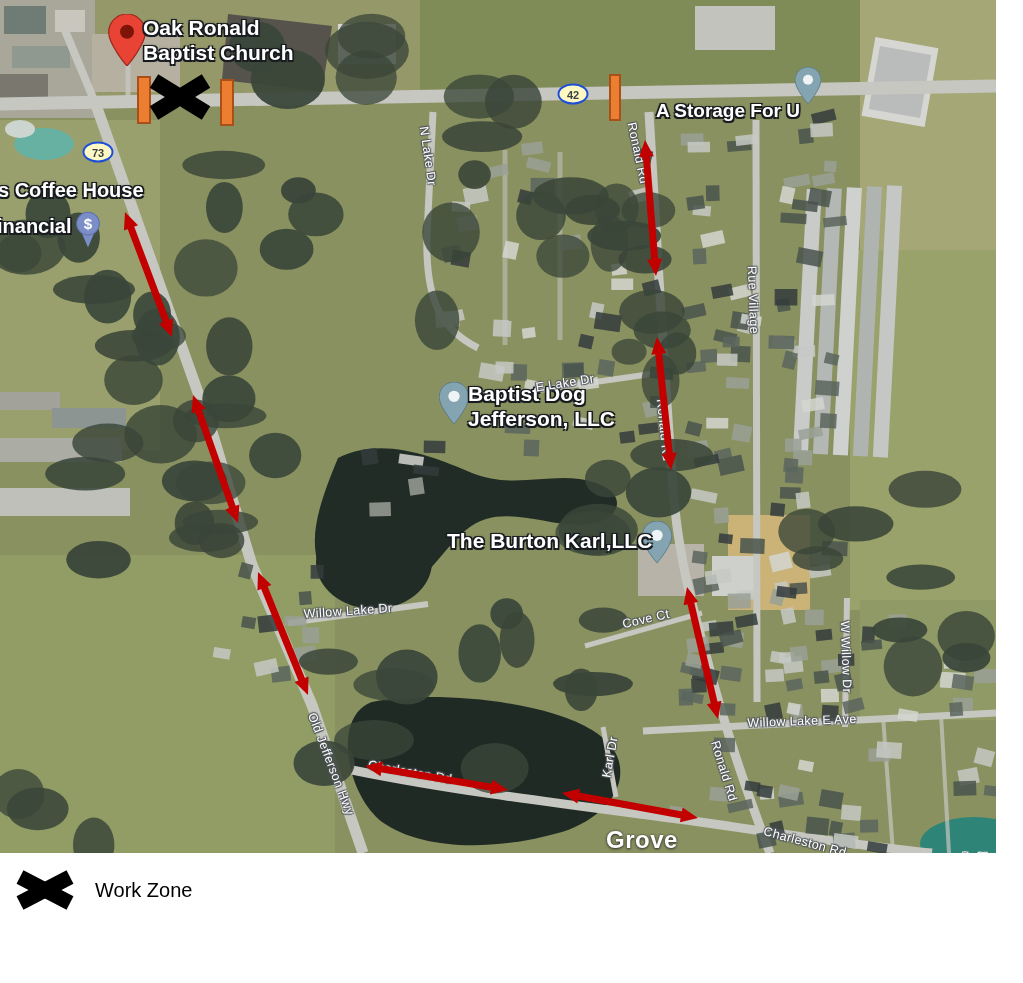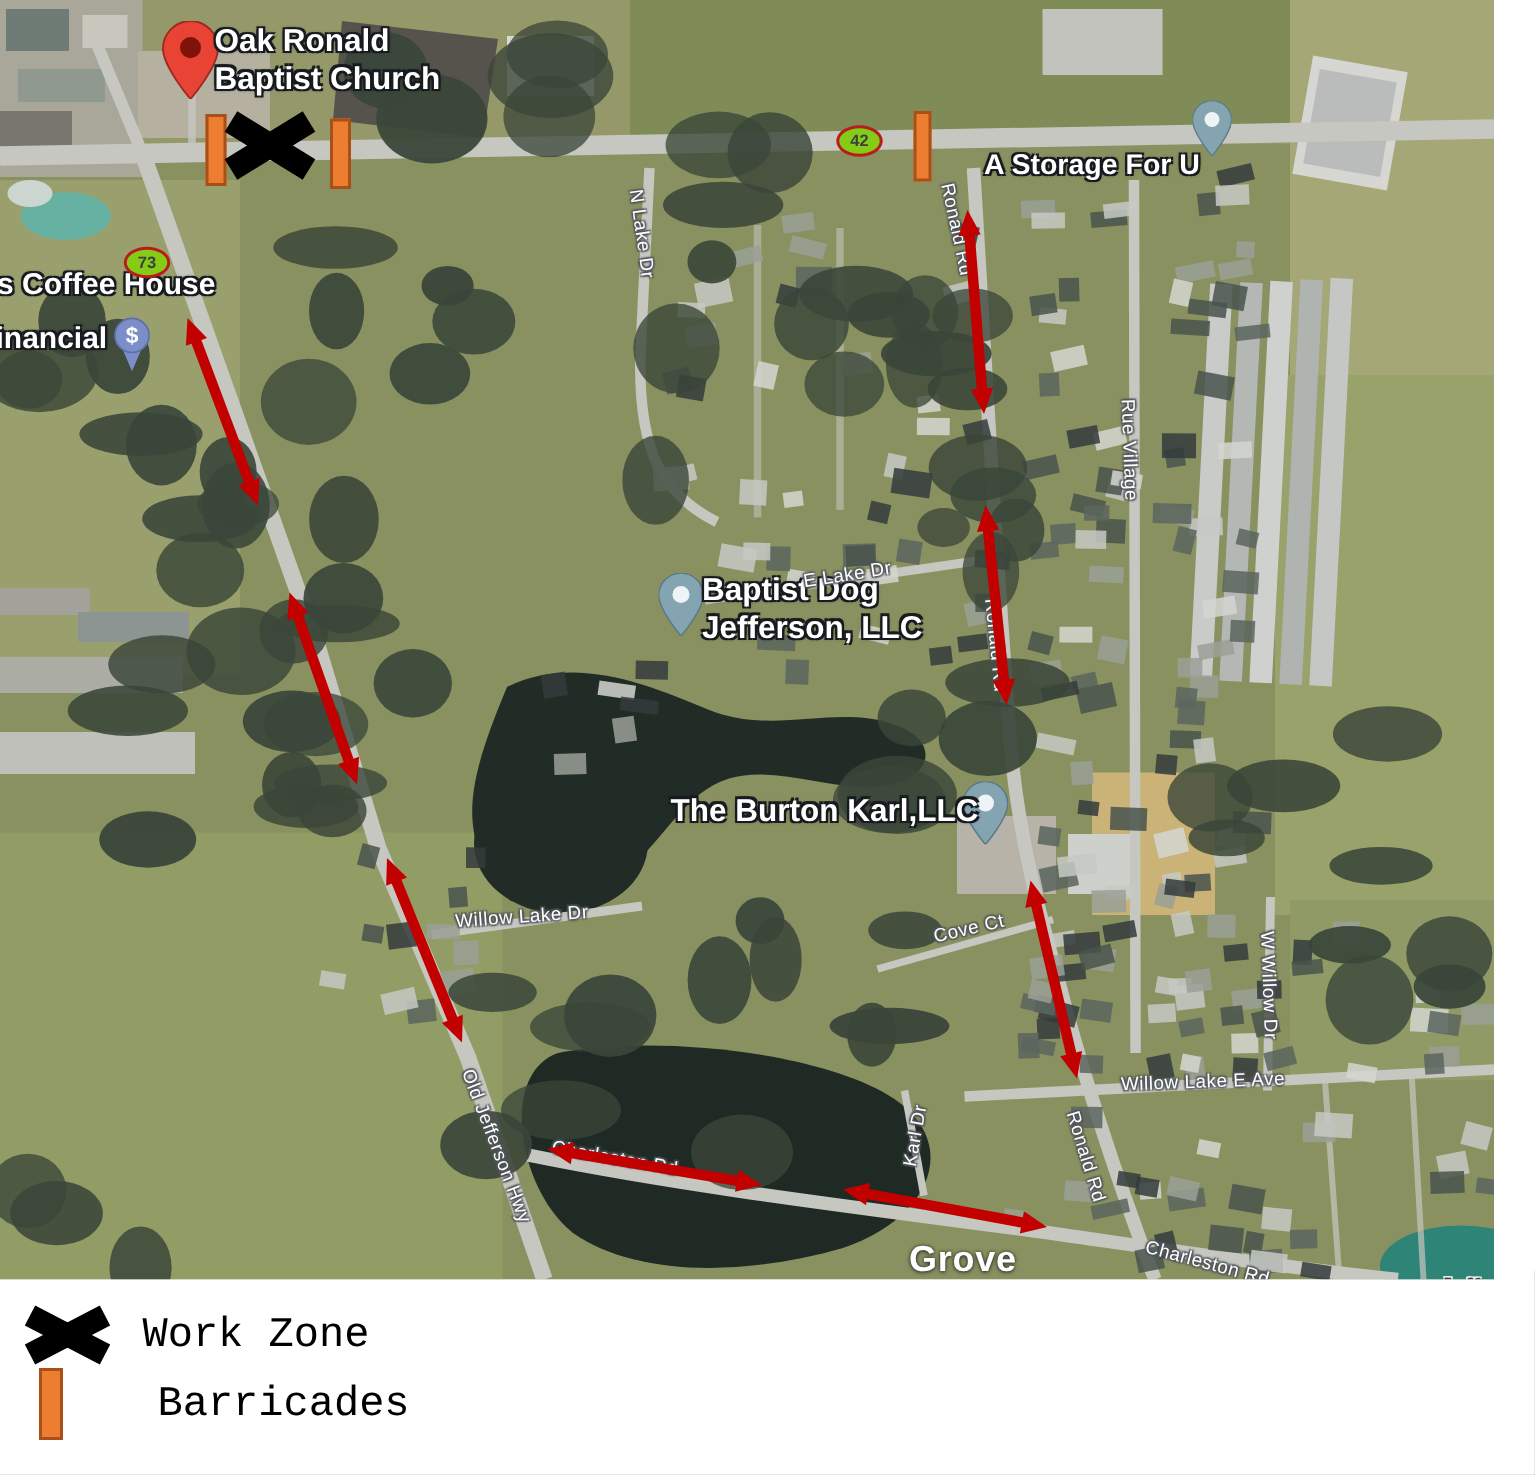--- a/index.html
+++ b/index.html
@@ -9,31 +9,31 @@
   #labels{position:absolute;left:0;top:0;width:996px;height:853px;}
   #anno{position:absolute;left:0;top:0;pointer-events:none;}
   .road-label{position:absolute;color:#ffffff;font-size:12.5px;letter-spacing:.4px;white-space:nowrap;
     text-shadow:-1px -1px 1px #51565c,1px -1px 1px #51565c,-1px 1px 1px #51565c,1px 1px 1px #51565c;}
   .city-label{position:absolute;color:#3e4348;font-size:15px;font-weight:bold;white-space:nowrap;
     text-shadow:-1px -1px 0 #eef0ea,1px -1px 0 #eef0ea,-1px 1px 0 #eef0ea,1px 1px 0 #eef0ea;}
   .poi-label{position:absolute;color:#ffffff;font-weight:bold;line-height:1.18;white-space:nowrap;
     text-shadow:-1.5px -1.5px 0 #171b1f,1.5px -1.5px 0 #171b1f,-1.5px 1.5px 0 #171b1f,1.5px 1.5px 0 #171b1f,0 0 3px #171b1f;}
   .poi-label span{display:block;}
   .pin{position:absolute;}
-  .shield{position:absolute;width:27px;height:17px;background:#84cc16;border:2px solid #b91c1c;border-radius:50%;
+  .shield{position:absolute;width:27px;height:17px;background:#fef9c3;border:2px solid #1d4ed8;border-radius:50%;
     color:#3c4043;font-size:11px;font-weight:bold;display:flex;align-items:center;justify-content:center;
     transform:translate(-50%,-50%);}
   .barricade{position:absolute;background:#ed7d31;border:2px solid #a85018;box-sizing:border-box;}
   .workzone{position:absolute;}
   .watermark{position:absolute;color:#ffffff;font-size:24px;font-weight:bold;letter-spacing:.5px;
     text-shadow:0 1px 3px rgba(40,40,40,.9),0 0 2px rgba(40,40,40,.7);}
   .legend{position:absolute;left:0;top:853px;width:1023px;height:130px;background:#ffffff;}
   .legend-row{position:absolute;left:0;display:flex;align-items:center;}
   .legend-icon-box{width:79px;display:flex;align-items:center;}
-  .legend-label{font-size:28px;color:#000000;font-family:Liberation Mono, monospace;}
+  .legend-label{font-size:20px;color:#000000;}
   .barricade-swatch{width:12px;height:44px;background:#ed7d31;border:2px solid #a85018;box-sizing:content-box;}
 </style>
 </head>
 <body>
 
 <div class="map">
   <svg class="terrain" width="996" height="853" viewBox="0 0 996 853">
     <rect width="996" height="853" fill="#8a9160"></rect>
     <rect x="0" y="0" width="996" height="96" fill="#95996a"></rect>
     <rect x="420" y="0" width="440" height="90" fill="#808c57"></rect>
@@ -426,21 +426,21 @@
         <span>Baptist Dog</span>
         <span>Jefferson, LLC</span>
       </div>
       <div class="pin" style="left: 642px; top: 521px;"><svg width="30" height="42" viewBox="0 0 24 34">
           <path d="M12 0C5.4 0 0 5.4 0 12c0 8.1 12 22 12 22s12-13.9 12-22C24 5.4 18.6 0 12 0z" fill="#85a4b2" stroke="#5a7a88" stroke-width="0.8"></path>
           <circle cx="12" cy="11.6" r="4.6" fill="#eef4f5"></circle>
         </svg></div>
       <div class="poi-label" style="left: 447px; top: 529px; font-size: 21px;">
         <span>The Burton Karl,LLC</span>
       </div>
-      <div class="shield" style="left: 98px; top: 175px;">73</div>
+      <div class="shield" style="left: 98px; top: 152px;">73</div>
       <div class="shield" style="left: 573px; top: 94px;">42</div>
       <div class="road-label" style="left: 428px; top: 156px; transform: translate(-50%, -50%) rotate(82deg);">N Lake Dr</div>
       <div class="road-label" style="left: 638px; top: 153px; transform: translate(-50%, -50%) rotate(78deg);">Ronald Rd</div>
       <div class="road-label" style="left: 753px; top: 300px; transform: translate(-50%, -50%) rotate(88deg);">Rue Village</div>
       <div class="road-label" style="left: 664px; top: 430px; transform: translate(-50%, -50%) rotate(84deg);">Ronald Rd</div>
       <div class="road-label" style="left: 565px; top: 383px; transform: translate(-50%, -50%) rotate(-9deg);">E Lake Dr</div>
       <div class="road-label" style="left: 348px; top: 611px; transform: translate(-50%, -50%) rotate(-4deg);">Willow Lake Dr</div>
       <div class="road-label" style="left: 646px; top: 619px; transform: translate(-50%, -50%) rotate(-13deg);">Cove Ct</div>
       <div class="road-label" style="left: 846px; top: 657px; transform: translate(-50%, -50%) rotate(88deg);">W Willow Dr</div>
       <div class="road-label" style="left: 802px; top: 721px; transform: translate(-50%, -50%) rotate(-2deg);">Willow Lake E Ave</div>
@@ -512,19 +512,13 @@
       <div class="legend-icon-box" style="padding-left: 16px;">
         <svg width="58" height="40" viewBox="0 0 58 40">
           <g stroke="#000000" stroke-width="15">
             <line x1="4" y1="7" x2="54" y2="33"></line>
             <line x1="4" y1="33" x2="54" y2="7"></line>
           </g>
         </svg>
       </div>
       <span class="legend-label">Work Zone</span>
     </div>
-    <div class="legend-row" style="top: 60px; height: 46px;">
-      <div class="legend-icon-box" style="padding-left: 26px;">
-        <div class="barricade-swatch"></div>
-      </div>
-      <span class="legend-label">Barricades</span>
-    </div>
   </div>
 
 </body></html>

